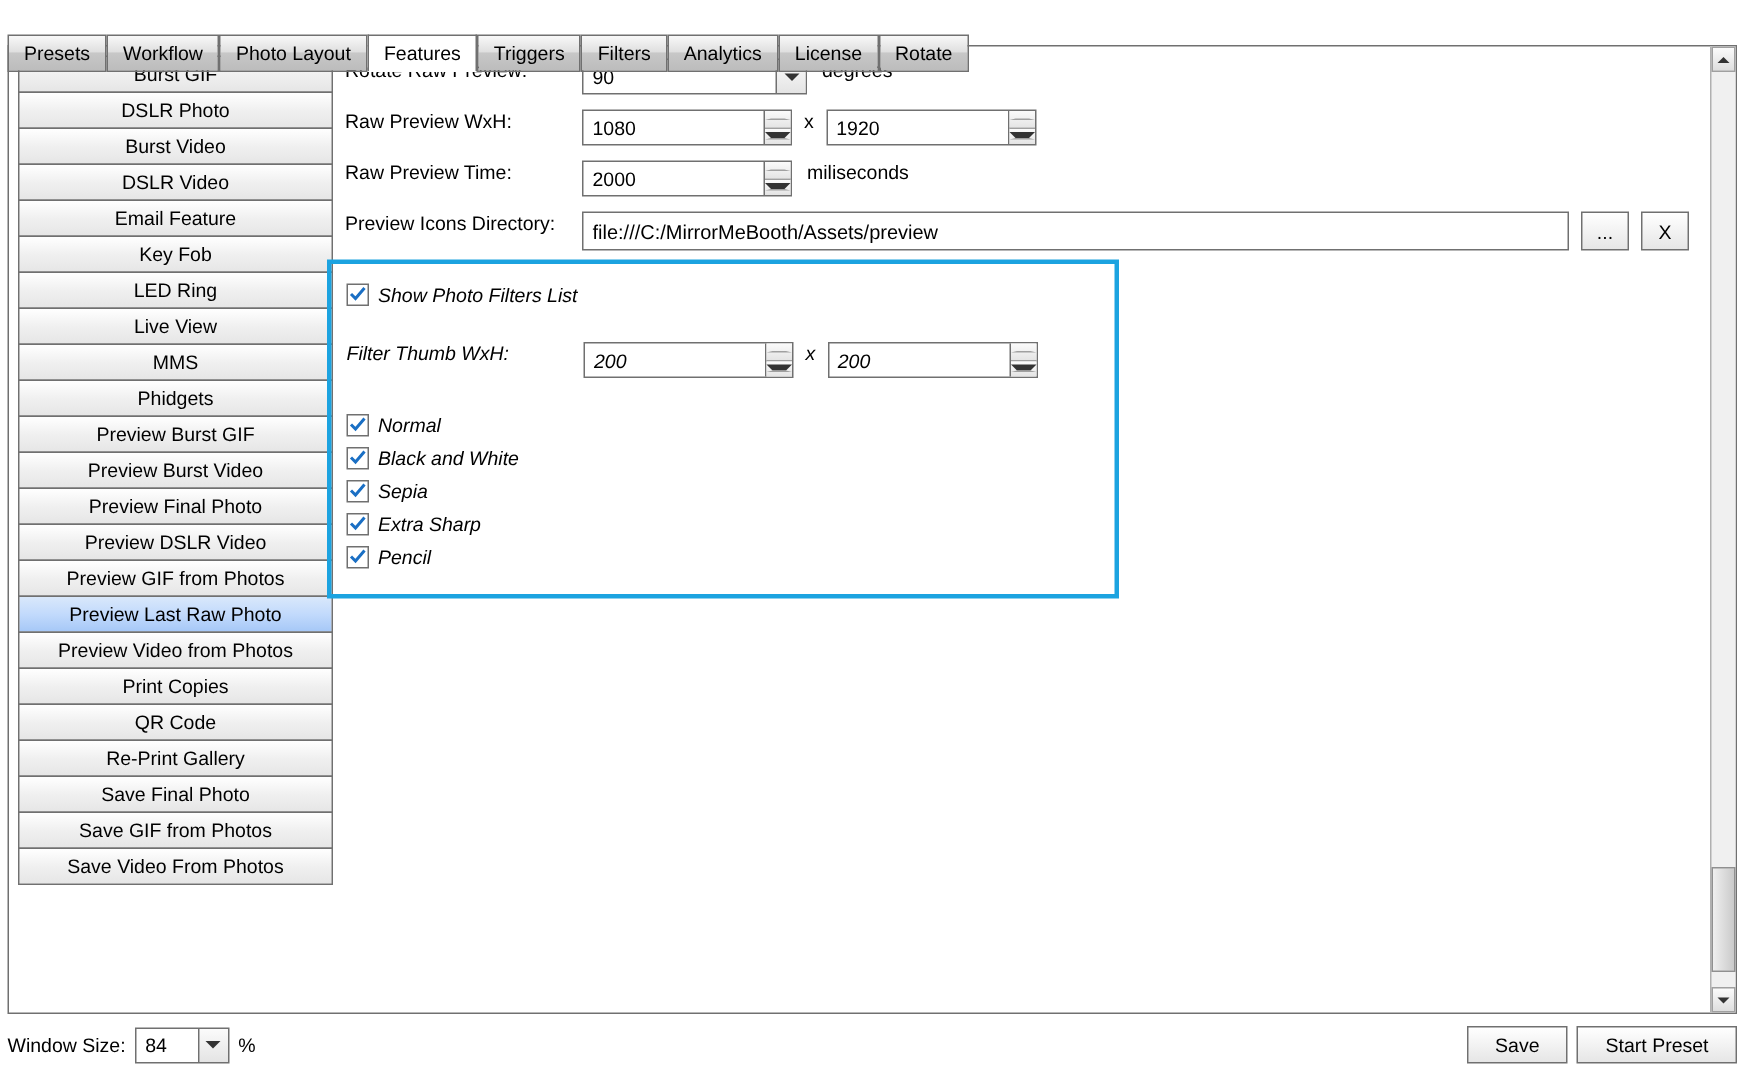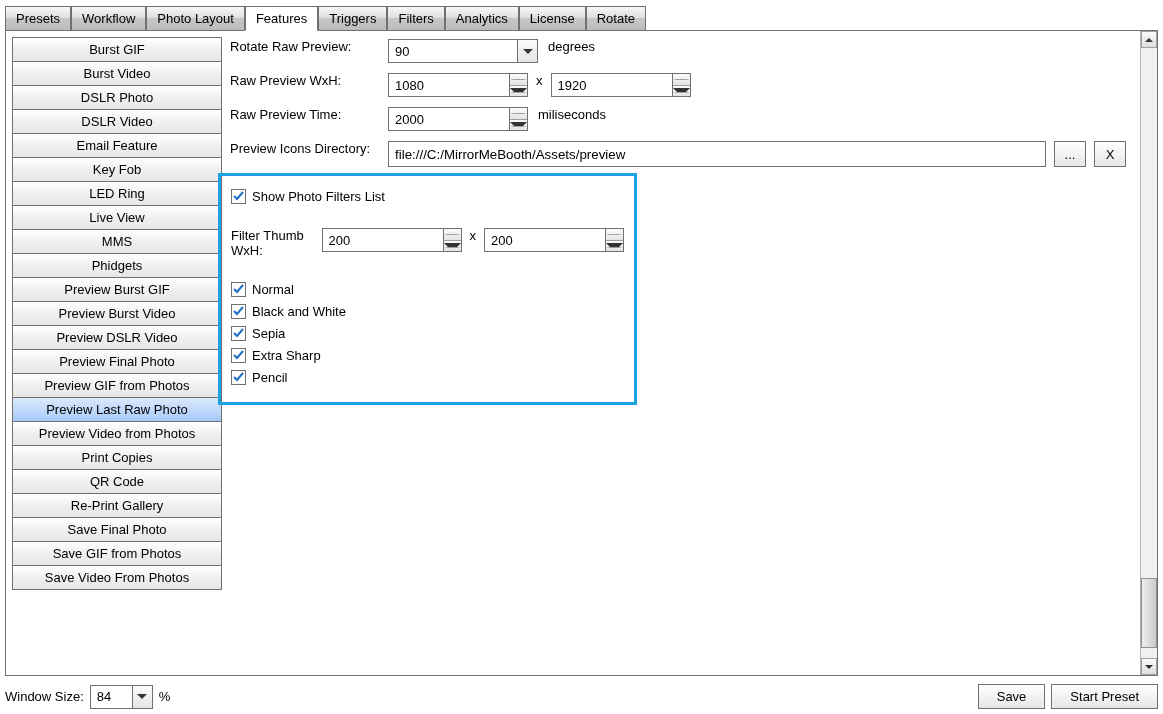--- a/index.html
+++ b/index.html
@@ -22,21 +22,21 @@
   z-index: 2;
 }
 .tab {
   border: 1px solid #707070;
   border-bottom: 1px solid #707070;
   padding: 4px 10px;
   margin-right: 0px;
   background: linear-gradient(to bottom, #f8f8f8 0%, #e0e0e0 45%, #c7c7c7 50%, #bcbcbc 100%);
   cursor: pointer;
   position: relative;
-  top: 1px;
+  top: 18px;
 }
 .tab.active {
   background: #fff;
   border-bottom: 1px solid #fff;
 }
 
 .panel {
   border: 1px solid #707070;
   flex: 1;
   display: flex;
@@ -162,21 +162,22 @@
   display: flex;
   align-items: center;
   justify-content: center;
   cursor: pointer;
 }
 .highlight-box {
   border: 3px solid #1ca3e0;
   padding: 6px 10px 10px 10px;
   margin-left: -12px;
   margin-top: -4px;
-  width: 419px;
+  width: 528px;
+  font-style: italic;
 }
 .chk-row {
   display: flex;
   align-items: center;
   margin: 7px 0;
 }
 .chk {
   width: 15px; height: 15px;
   border: 1px solid #707070;
   margin-right: 6px;
@@ -236,33 +237,33 @@
     <div class="tab">Filters</div>
     <div class="tab">Analytics</div>
     <div class="tab">License</div>
     <div class="tab">Rotate</div>
   </div>
 
 <div class="panel">
   <div class="panel-inner">
     <div class="sidebar" id="sidebar">
         <div class="sidebar-item">Burst GIF</div>
+        <div class="sidebar-item">DSLR Photo</div>
         <div class="sidebar-item">Burst Video</div>
-        <div class="sidebar-item">DSLR Photo</div>
         <div class="sidebar-item">DSLR Video</div>
         <div class="sidebar-item">Email Feature</div>
         <div class="sidebar-item">Key Fob</div>
         <div class="sidebar-item">LED Ring</div>
         <div class="sidebar-item">Live View</div>
         <div class="sidebar-item">MMS</div>
         <div class="sidebar-item">Phidgets</div>
         <div class="sidebar-item">Preview Burst GIF</div>
         <div class="sidebar-item">Preview Burst Video</div>
+        <div class="sidebar-item">Preview Final Photo</div>
         <div class="sidebar-item">Preview DSLR Video</div>
-        <div class="sidebar-item">Preview Final Photo</div>
         <div class="sidebar-item">Preview GIF from Photos</div>
         <div class="sidebar-item selected">Preview Last Raw Photo</div>
         <div class="sidebar-item">Preview Video from Photos</div>
         <div class="sidebar-item">Print Copies</div>
         <div class="sidebar-item">QR Code</div>
         <div class="sidebar-item">Re-Print Gallery</div>
         <div class="sidebar-item">Save Final Photo</div>
         <div class="sidebar-item">Save GIF from Photos</div>
         <div class="sidebar-item">Save Video From Photos</div>
       </div>

